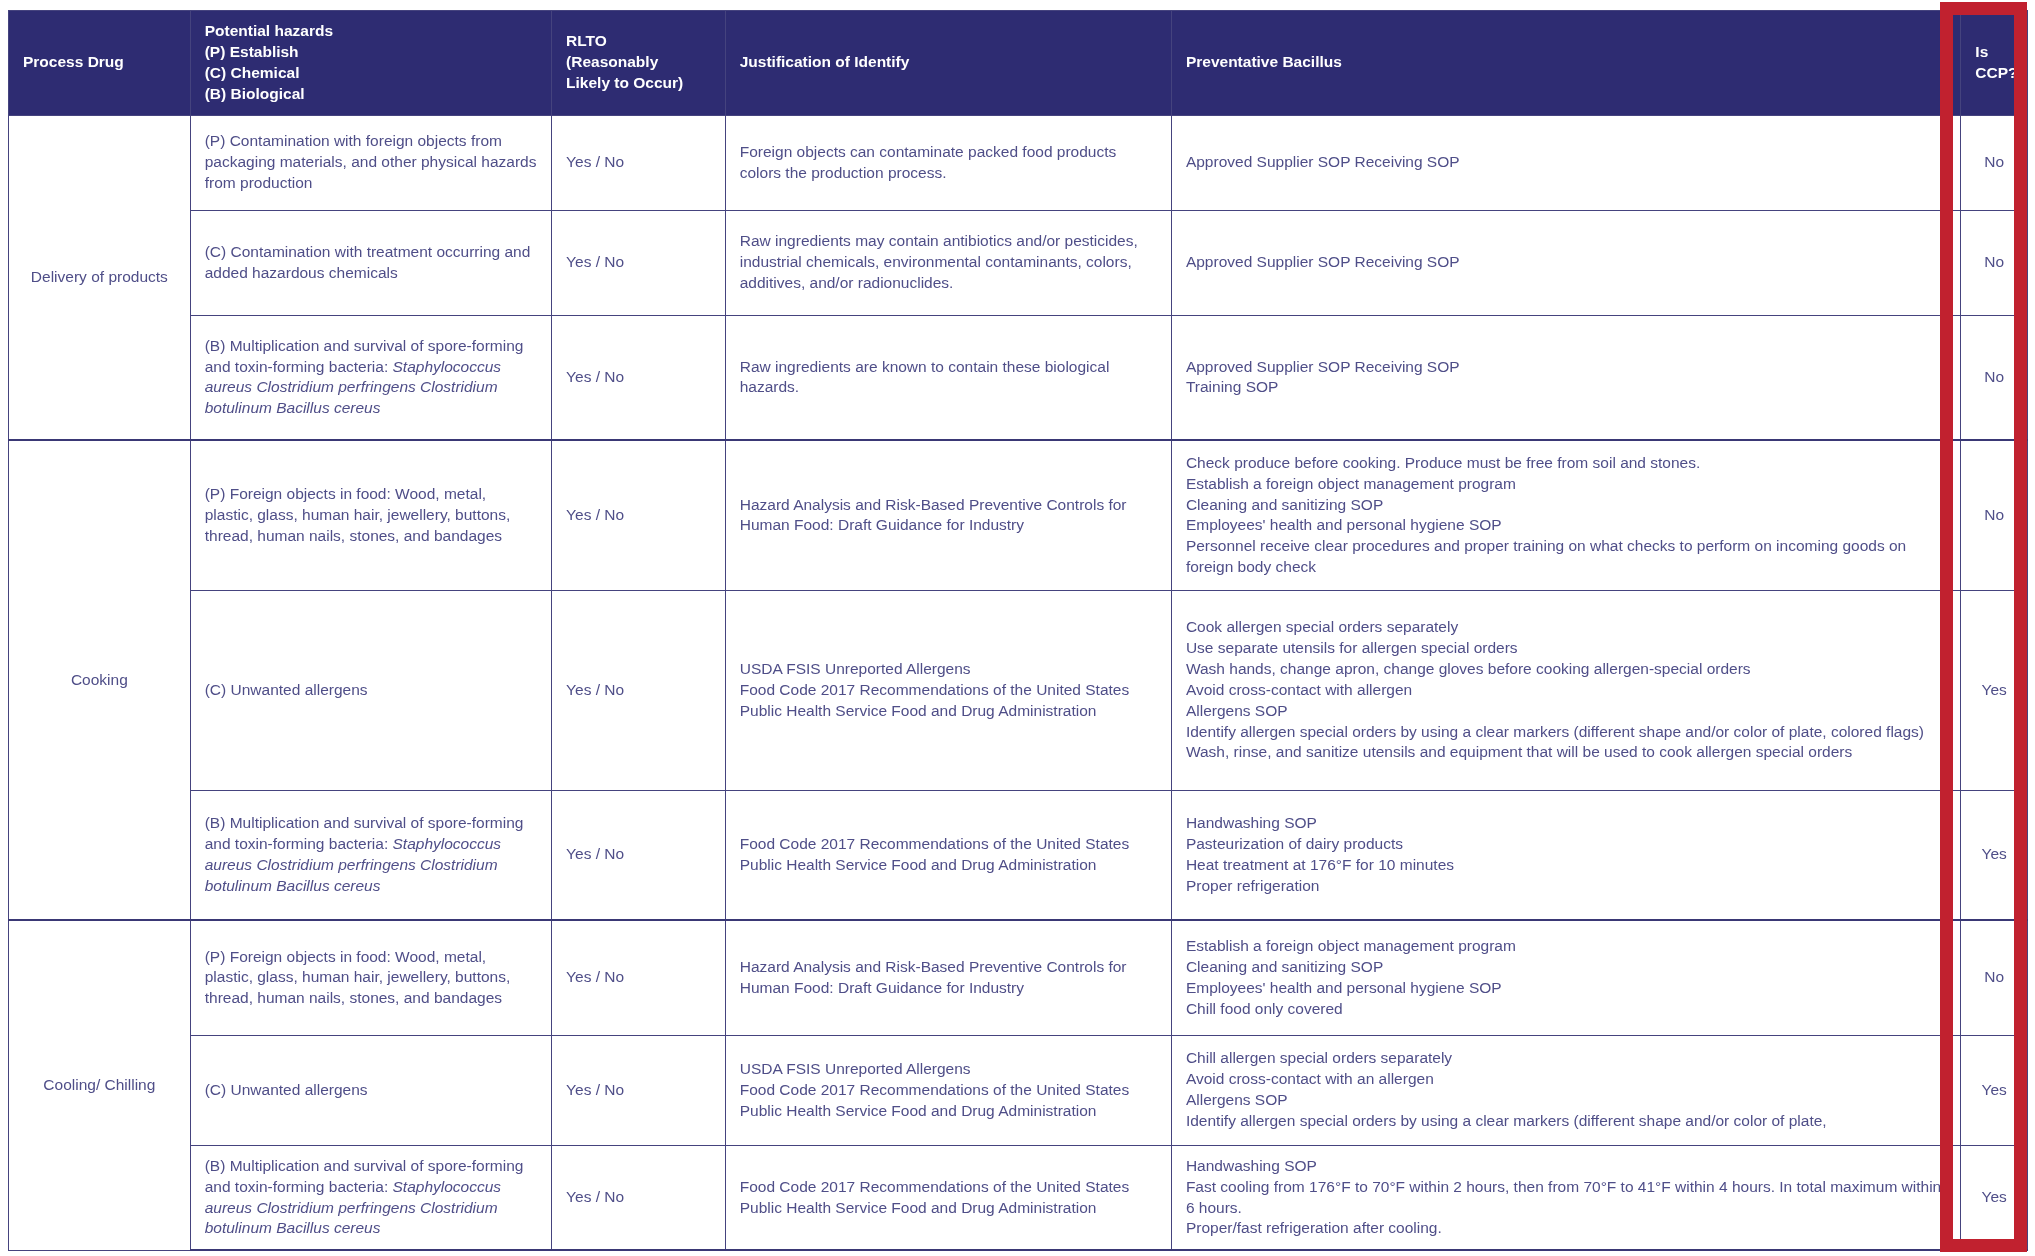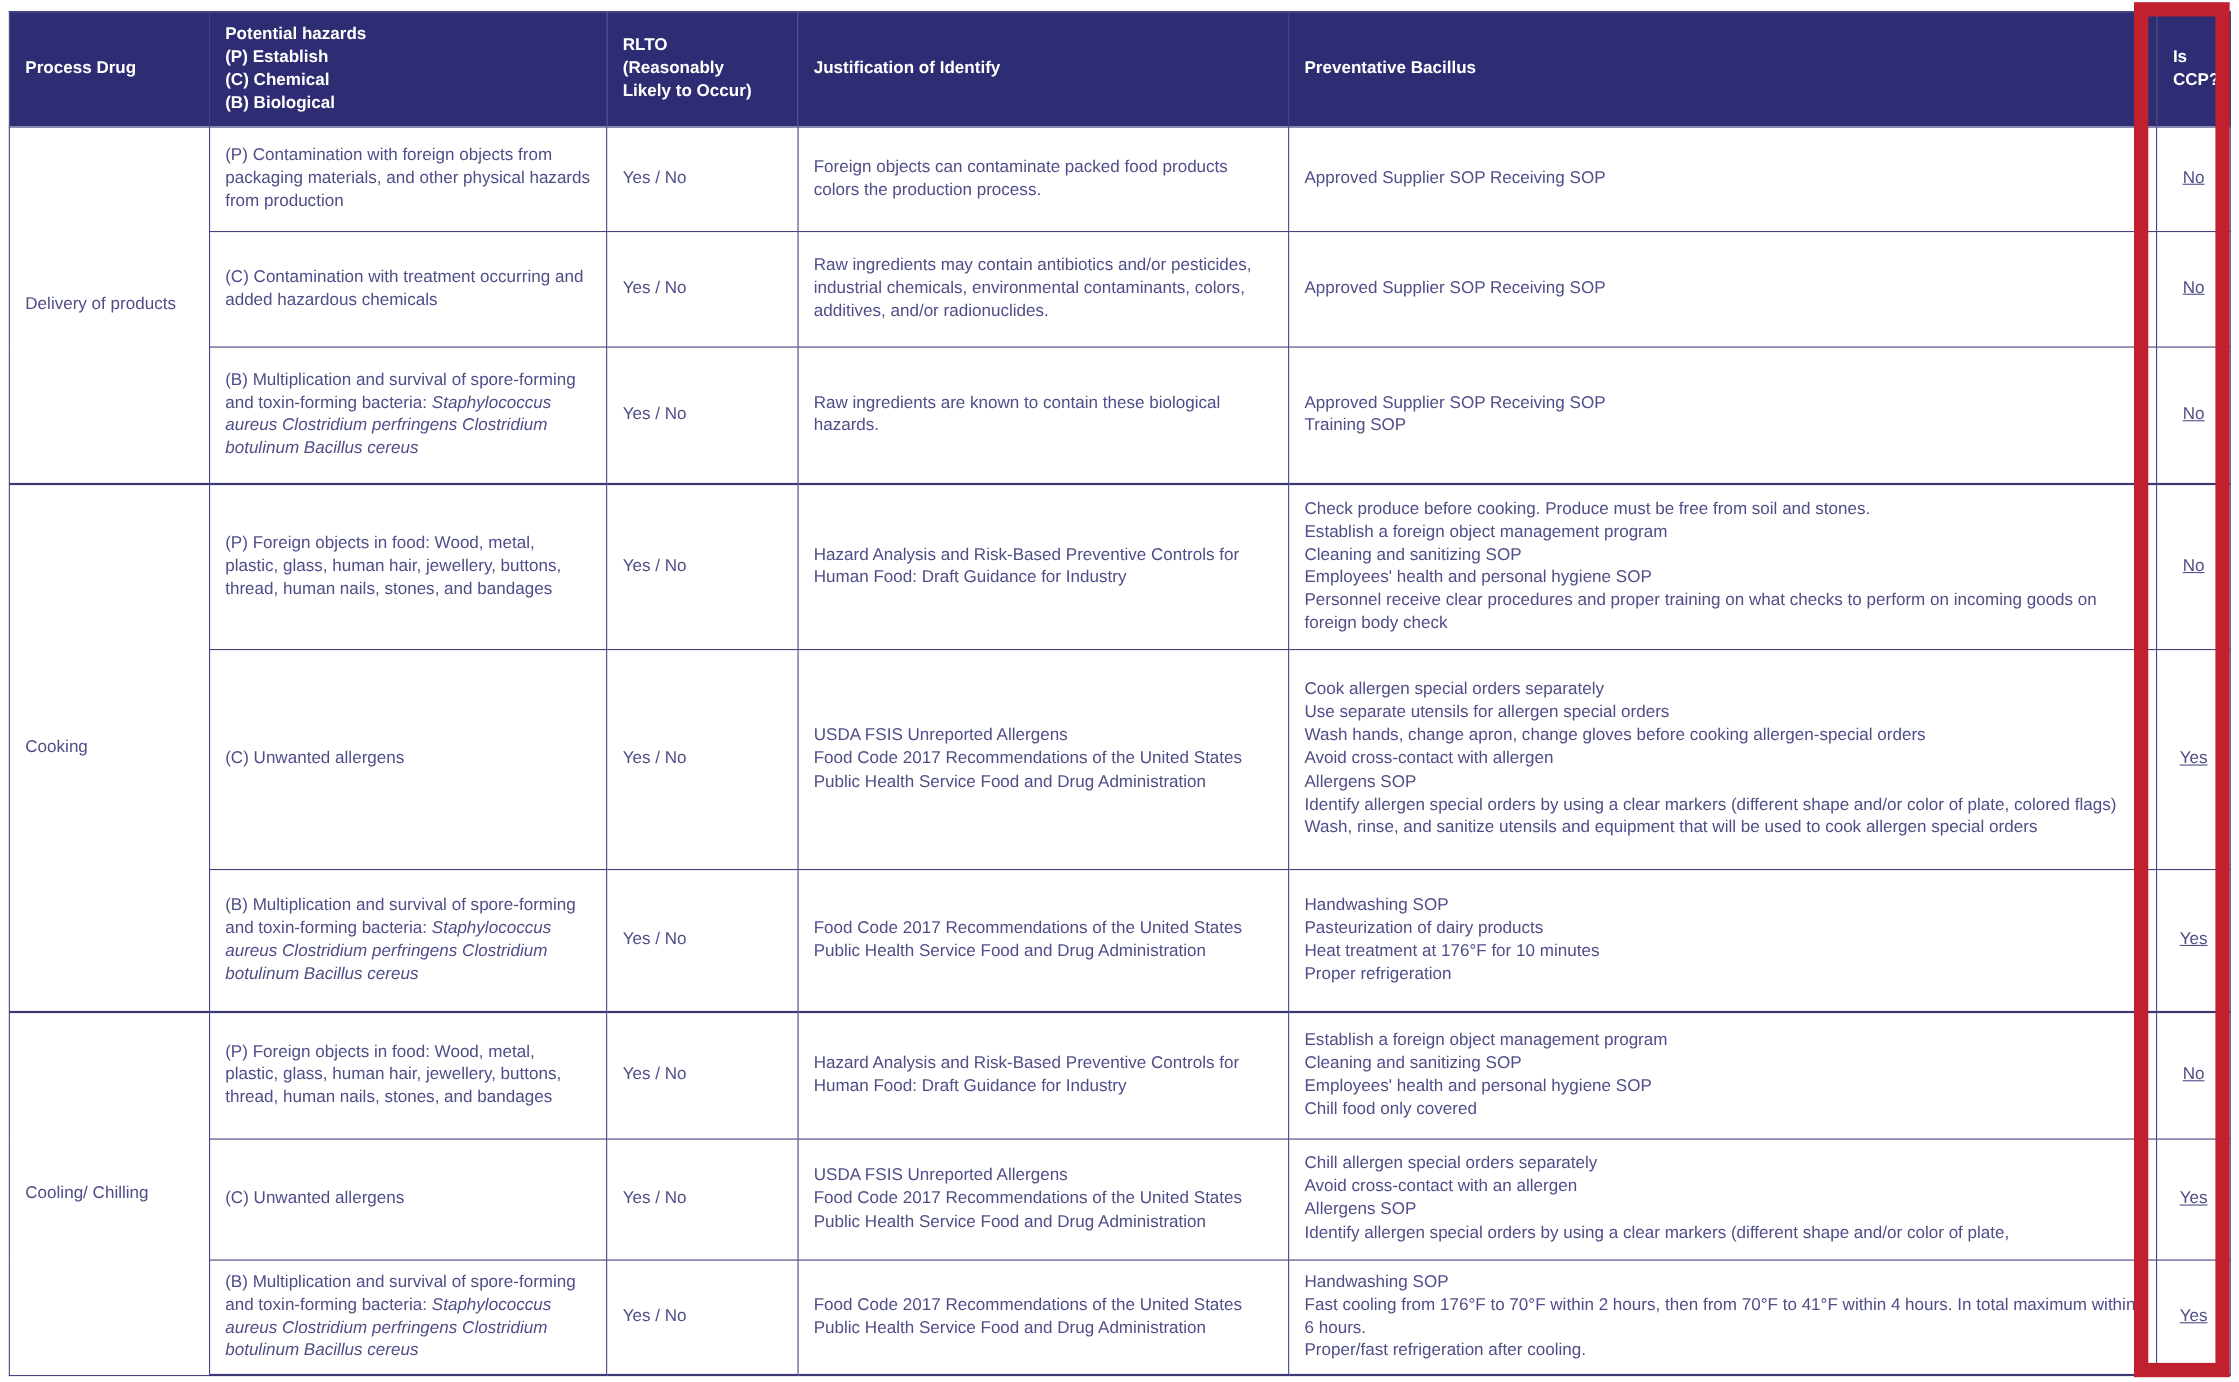--- a/index.html
+++ b/index.html
@@ -32,24 +32,24 @@
     height: 100px;
     padding-left: 15px;
   }
   tbody td {
     color: #4f4e88;
     font-size: 15.5px;
     line-height: 1.35;
     background: #ffffff;
   }
   td.pre { white-space: pre-line; }
-  td.ccp { text-align: center; padding: 4px; text-decoration: underline; }
+  td.ccp { text-align: center; padding: 4px; }
   tr.group-start td { border-top: 2.5px solid #3a3875; }
   tbody tr:last-child td { border-bottom: 2.5px solid #3a3875; }
-  td.process { padding-left: 16px; }
+  td.process { padding-left: 16px; text-align: center; }
   i.species { font-style: italic; }
   .ccp-highlight {
     position: absolute;
     left: 1940px; top: 2px;
     width: 87px; height: 1250px;
     border: 13px solid #c1212f;
     pointer-events: none;
     z-index: 5;
   }
 </style>

